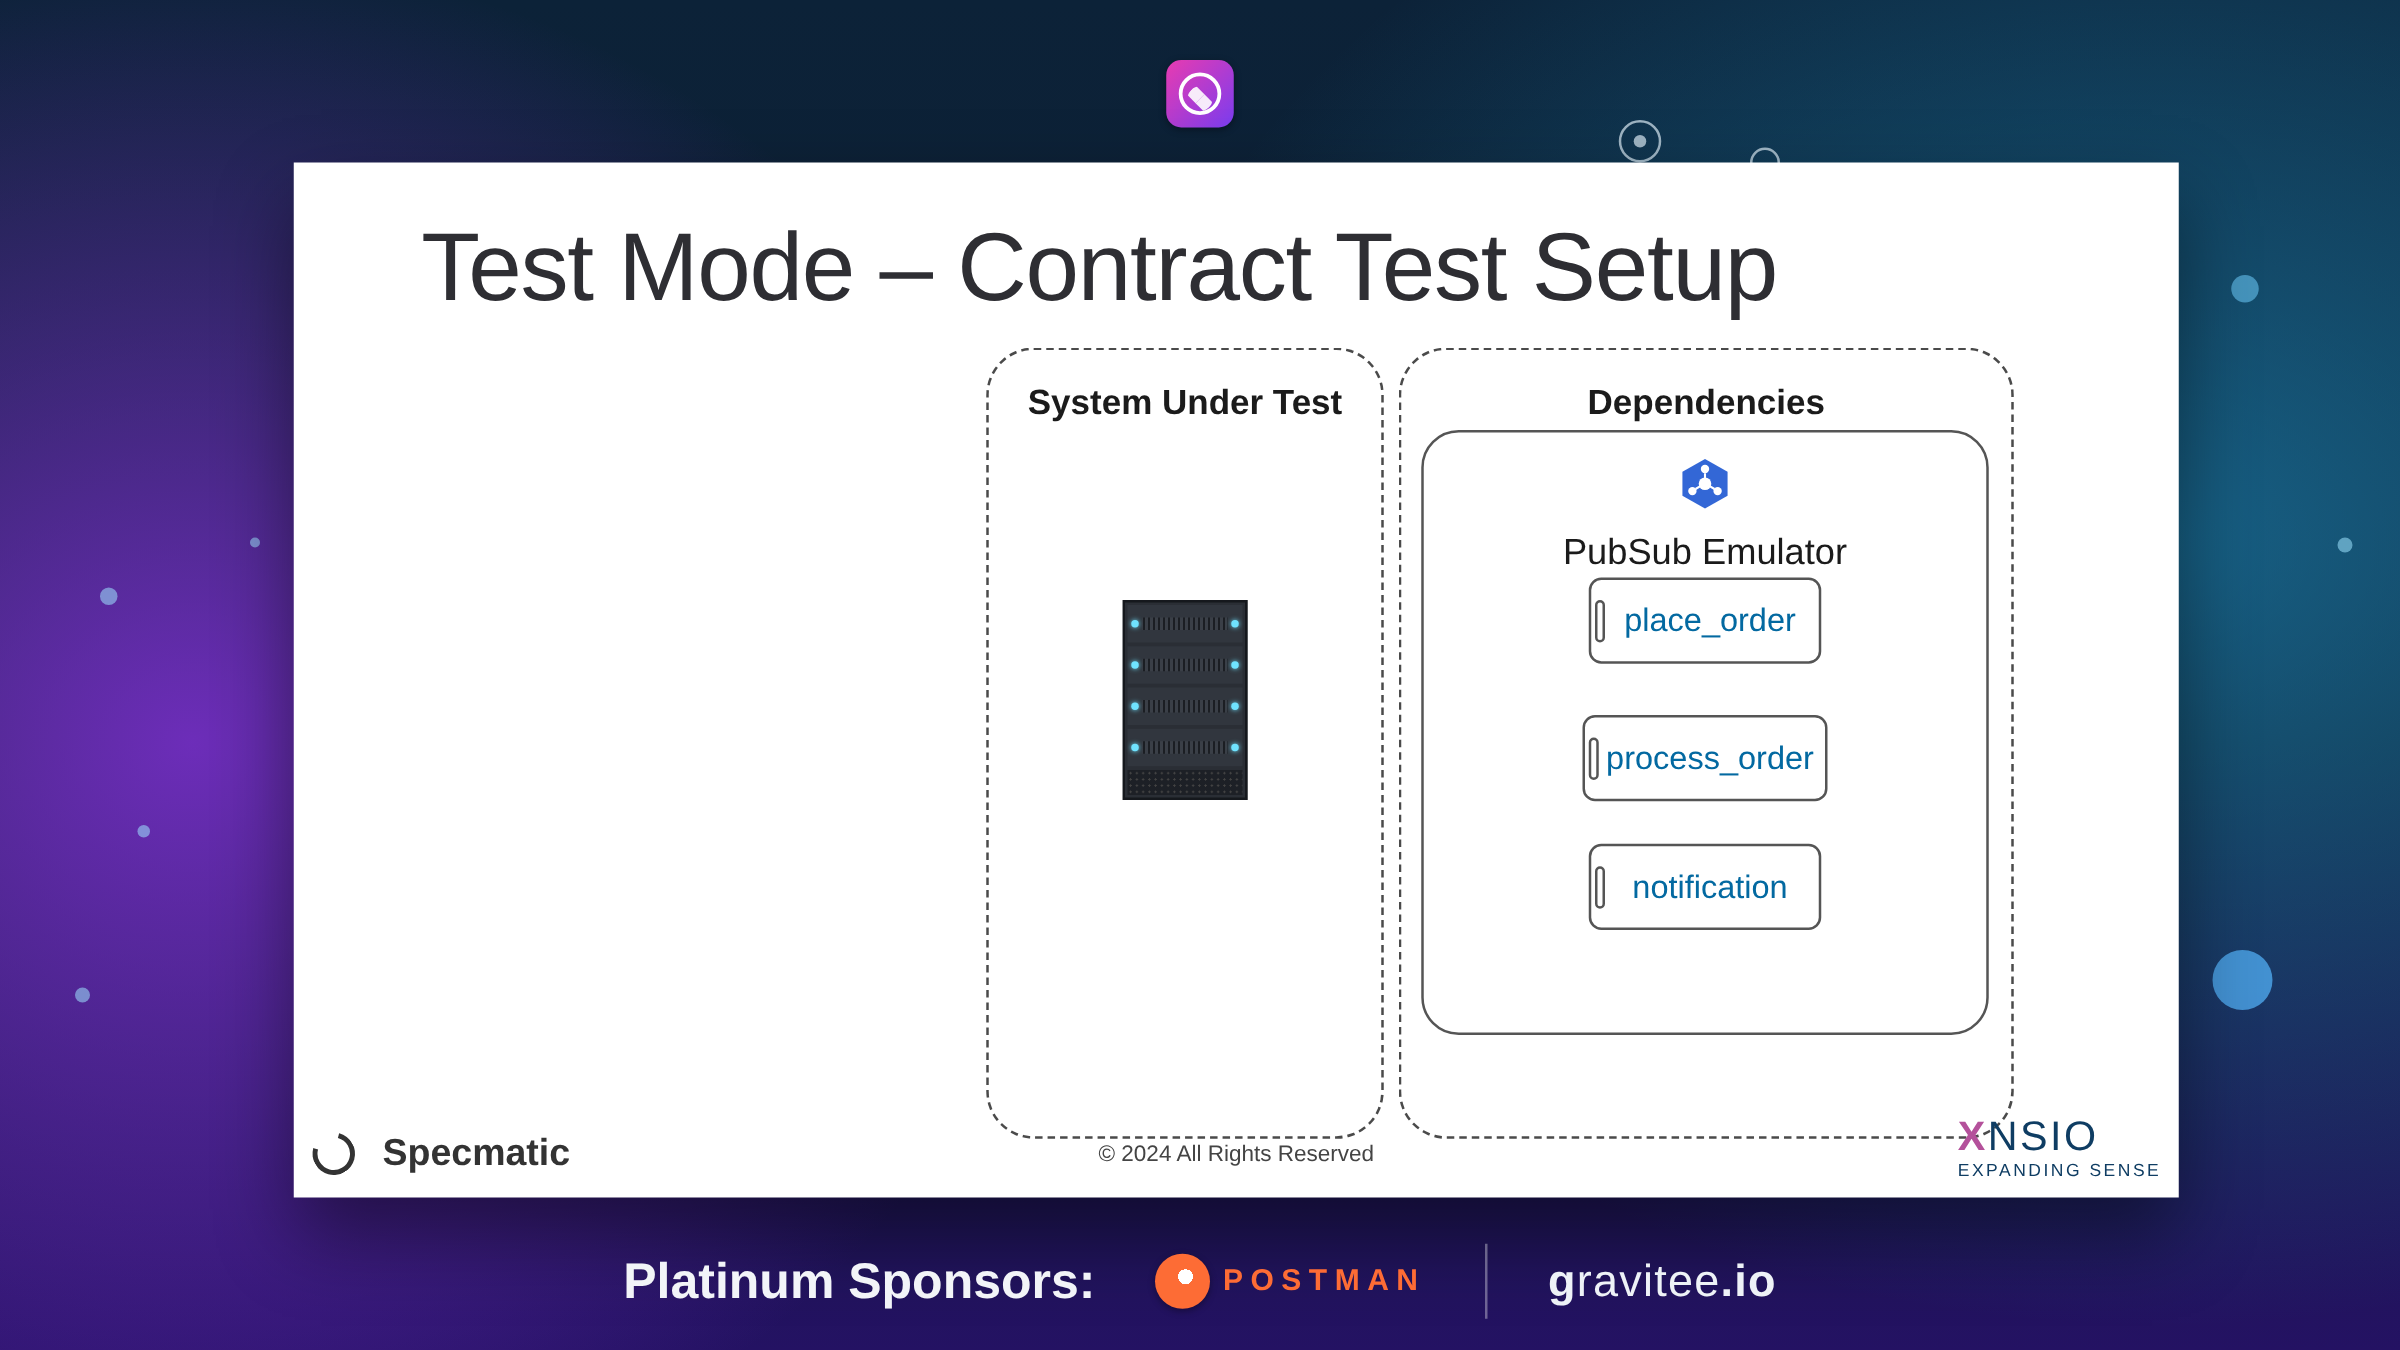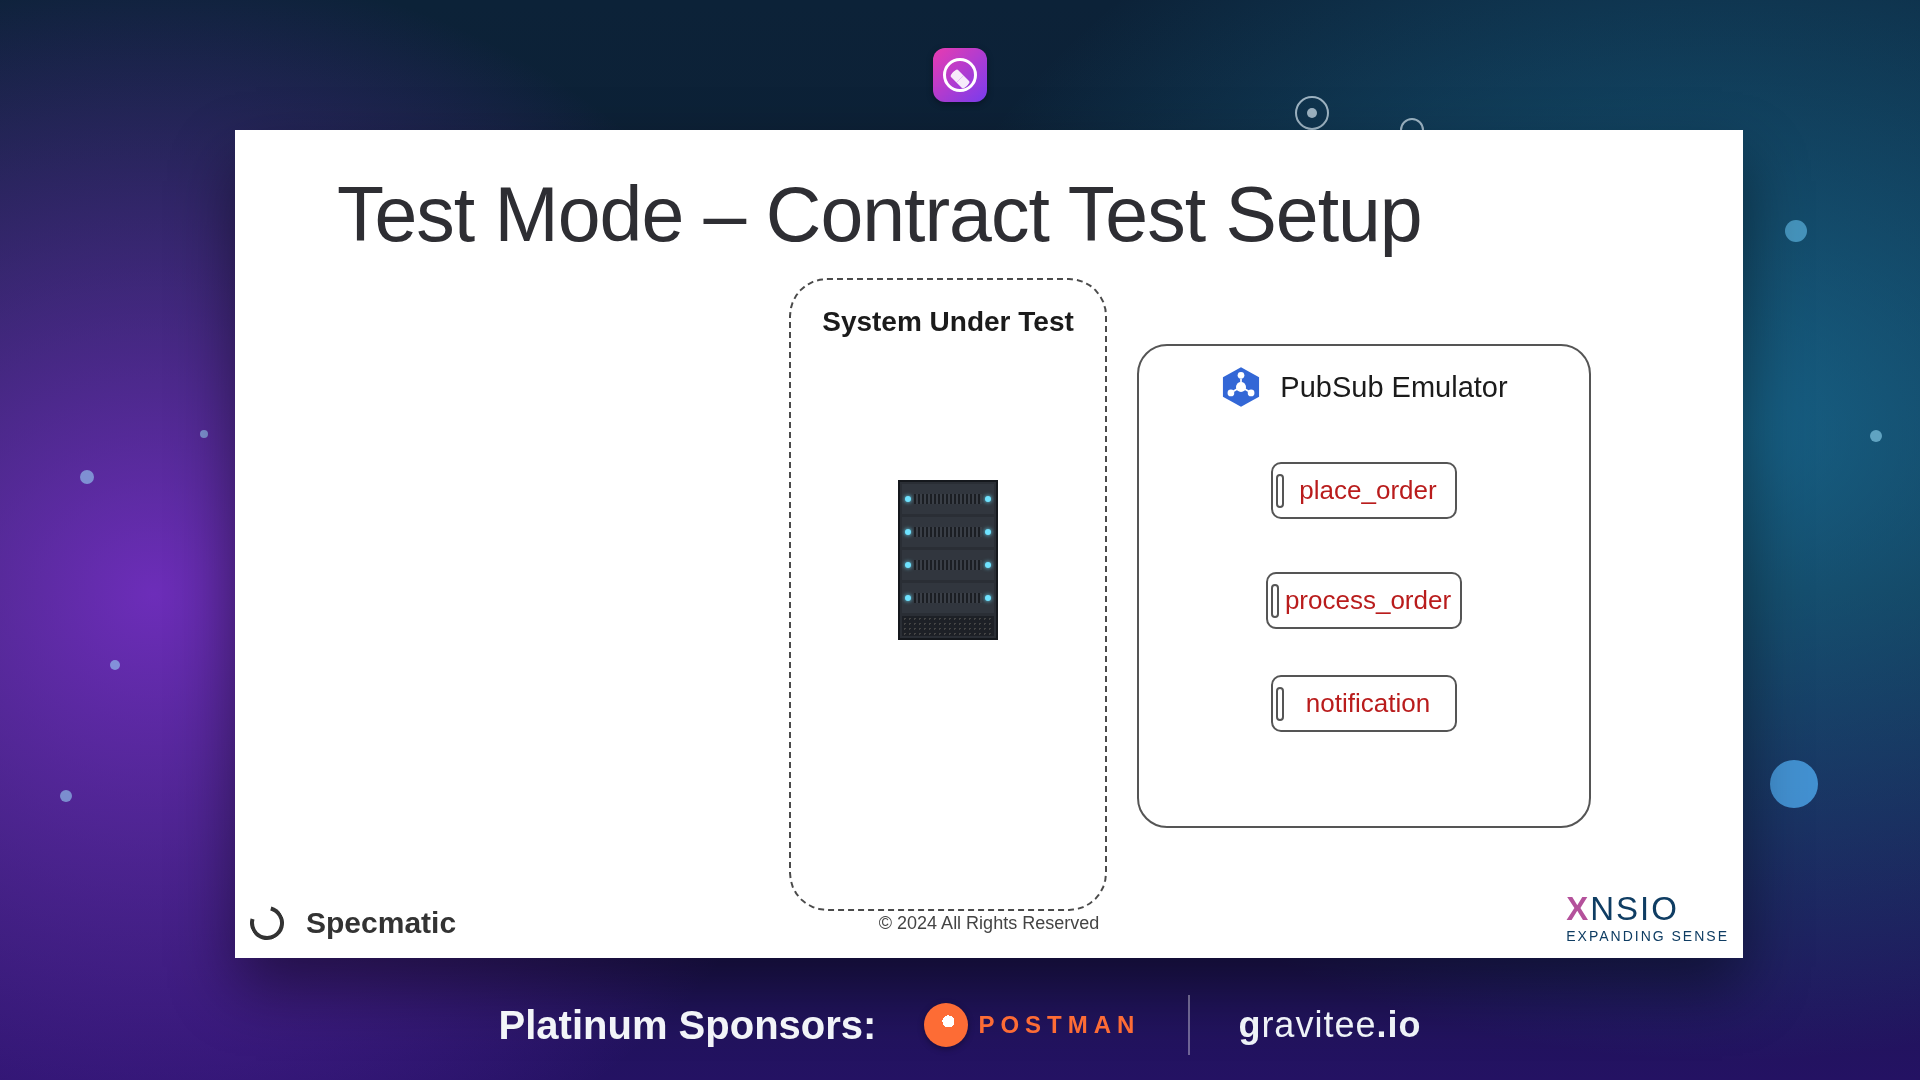--- a/index.html
+++ b/index.html
@@ -123,31 +123,31 @@
   .pubsub-card {
     position:absolute;
     left: 902px; top: 214px;
     width: 454px; height: 484px;
     border: 2px solid #555;
     border-radius: 30px;
     box-sizing: border-box;
   }
   .pubsub-head {
     position:absolute; top:20px; left:0; right:0;
-    display:flex; align-items:center; justify-content:center; gap:18px;
+    display:flex; align-items:center; justify-content:center; gap:18px;flex-direction:column;
   }
   .pubsub-name { font-size:29px; font-weight:400; color:#1b1b1b; }
 
   .topic {
     position:absolute; left:50%; transform:translateX(-50%);
-    width: 186px; height: 57px;
+    width: 186px; height: 69px;
     border: 2px solid #555;
     border-radius: 10px;
     display:flex; align-items:center; justify-content:center;
-    font-size: 26px; color:#b91c1c;
+    font-size: 26px; color:#0369a1;
     box-sizing:border-box;
   }
   .topic .notch {
     position:absolute; left:3px; top:50%; transform:translateY(-50%);
     width:8px; height:34px; border:2px solid #555; border-radius:4px;
     box-sizing:border-box;
   }
   .topic span { padding-left:8px; }
 
   
@@ -244,20 +244,23 @@
         </div>
       <div class="u">
           <span class="led"></span>
           <span class="grill"></span>
           <span class="led"></span>
         </div>
       <div class="panel"></div>
     </div>
   </div>
 
+  <div class="dash-box deps">
+    <div class="label">Dependencies</div>
+  </div>
 
   <div class="pubsub-card">
     <div class="pubsub-head">
       <svg width="42" height="42" viewBox="0 0 100 100">
         <polygon points="50,3 93,27 93,73 50,97 7,73 7,27" fill="#3367d6"></polygon>
         <circle cx="50" cy="50" r="12" fill="#fff"></circle>
         <circle cx="50" cy="22" r="8" fill="#fff"></circle>
         <circle cx="26" cy="64" r="8" fill="#fff"></circle>
         <circle cx="74" cy="64" r="8" fill="#fff"></circle>
         <line x1="50" y1="30" x2="50" y2="40" stroke="#fff" stroke-width="4"></line>

